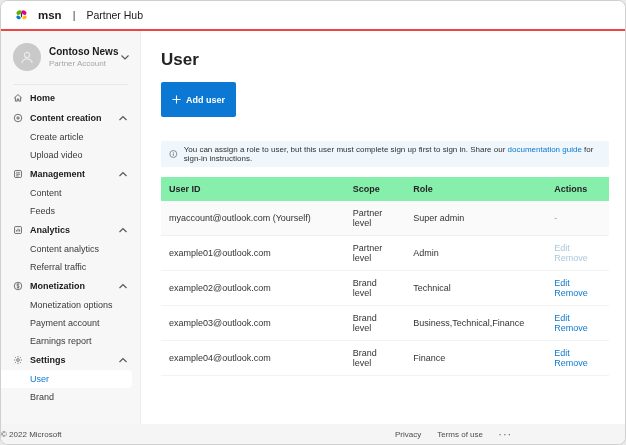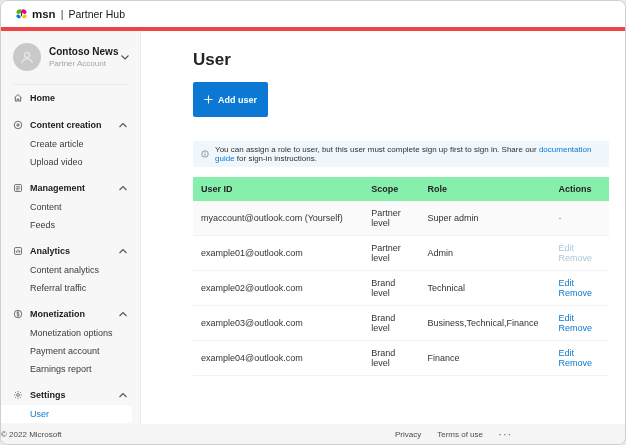--- a/index.html
+++ b/index.html
@@ -4,40 +4,40 @@
 <style>
   * { box-sizing: border-box; margin: 0; padding: 0; }
   html,body { background:#e8e8e8; font-family:"Liberation Sans", sans-serif; }
   .window {
     width:626px; height:445px; background:#fff;
     border:1px solid #cfcfcf; border-radius:8px; overflow:hidden;
     display:flex; flex-direction:column; margin:0 auto;
   }
   
   .topbar { height:30px; flex:0 0 30px; display:flex; align-items:center;
-    padding:0 14px; background:#fff; border-bottom:4px solid #ef4444; }
+    padding:0 14px; background:#fff; border-bottom:2px solid #ef4444;gap:6px; }
   .logo-svg { width:13px; height:13px; margin-right:4px; }
   .brand { font-size:11.5px; font-weight:700; color:#1b1b1b; }
   .brand-div { font-size:10.5px; color:#3a3a3a; margin:0 5px; }
   .brand-product { font-size:10.5px; color:#1b1b1b; }
   
-  .body { flex:1; display:flex; min-height:0;gap:32px; }
+  .body { flex:1; display:flex; min-height:0; }
   .sidebar { width:140px; flex:0 0 140px; background:#f7f7f7;
     border-right:1px solid #ececec; font-size:9px; color:#333; overflow:hidden; }
   .account { display:flex; align-items:center; padding:12px 10px 8px 12px; cursor:pointer; }
   .avatar { width:28px; height:28px; border-radius:50%; background:#c9c9c9;
     display:flex; align-items:center; justify-content:center; flex:0 0 28px; }
   .acct-text { margin-left:8px; }
   .acct-name { font-size:10px; font-weight:700; color:#1b1b1b; }
   .acct-type { font-size:8px; color:#a5a5a5; margin-top:2px; }
   .acct-chev { margin-left:auto; }
   .side-divider { height:1px; background:#e9e9e9; margin:5px 12px 3px; }
   .nav { }
   .nav-section { display:flex; align-items:center; gap:7px; padding:5px 12px;
-    margin-top:7px; font-weight:700; color:#1b1b1b; cursor:pointer; }
+    font-weight:700; color:#1b1b1b; cursor:pointer; }
   .nav-section.first { margin-top:2px; }
   .nav-section .chev { margin-left:auto; }
   .nav-sub { padding:4px 12px 4px 29px; color:#3a3a3a; cursor:pointer; }
   .nav-sub.selected { background:#fff; color:#0b79d0; border-radius:0 4px 4px 0;
     margin-right:8px; }
   .icon-svg { width:10px; height:10px; flex:0 0 10px; }
   
   .main { flex:1; background:#fff; padding:10px 16px 0 20px; overflow:hidden; }
   .page-title { font-size:17px; font-weight:700; color:#242424; margin-top:9px; }
   .add-user-btn { margin-top:12px; background:#0b79d4; color:#fff; font-size:9px;

